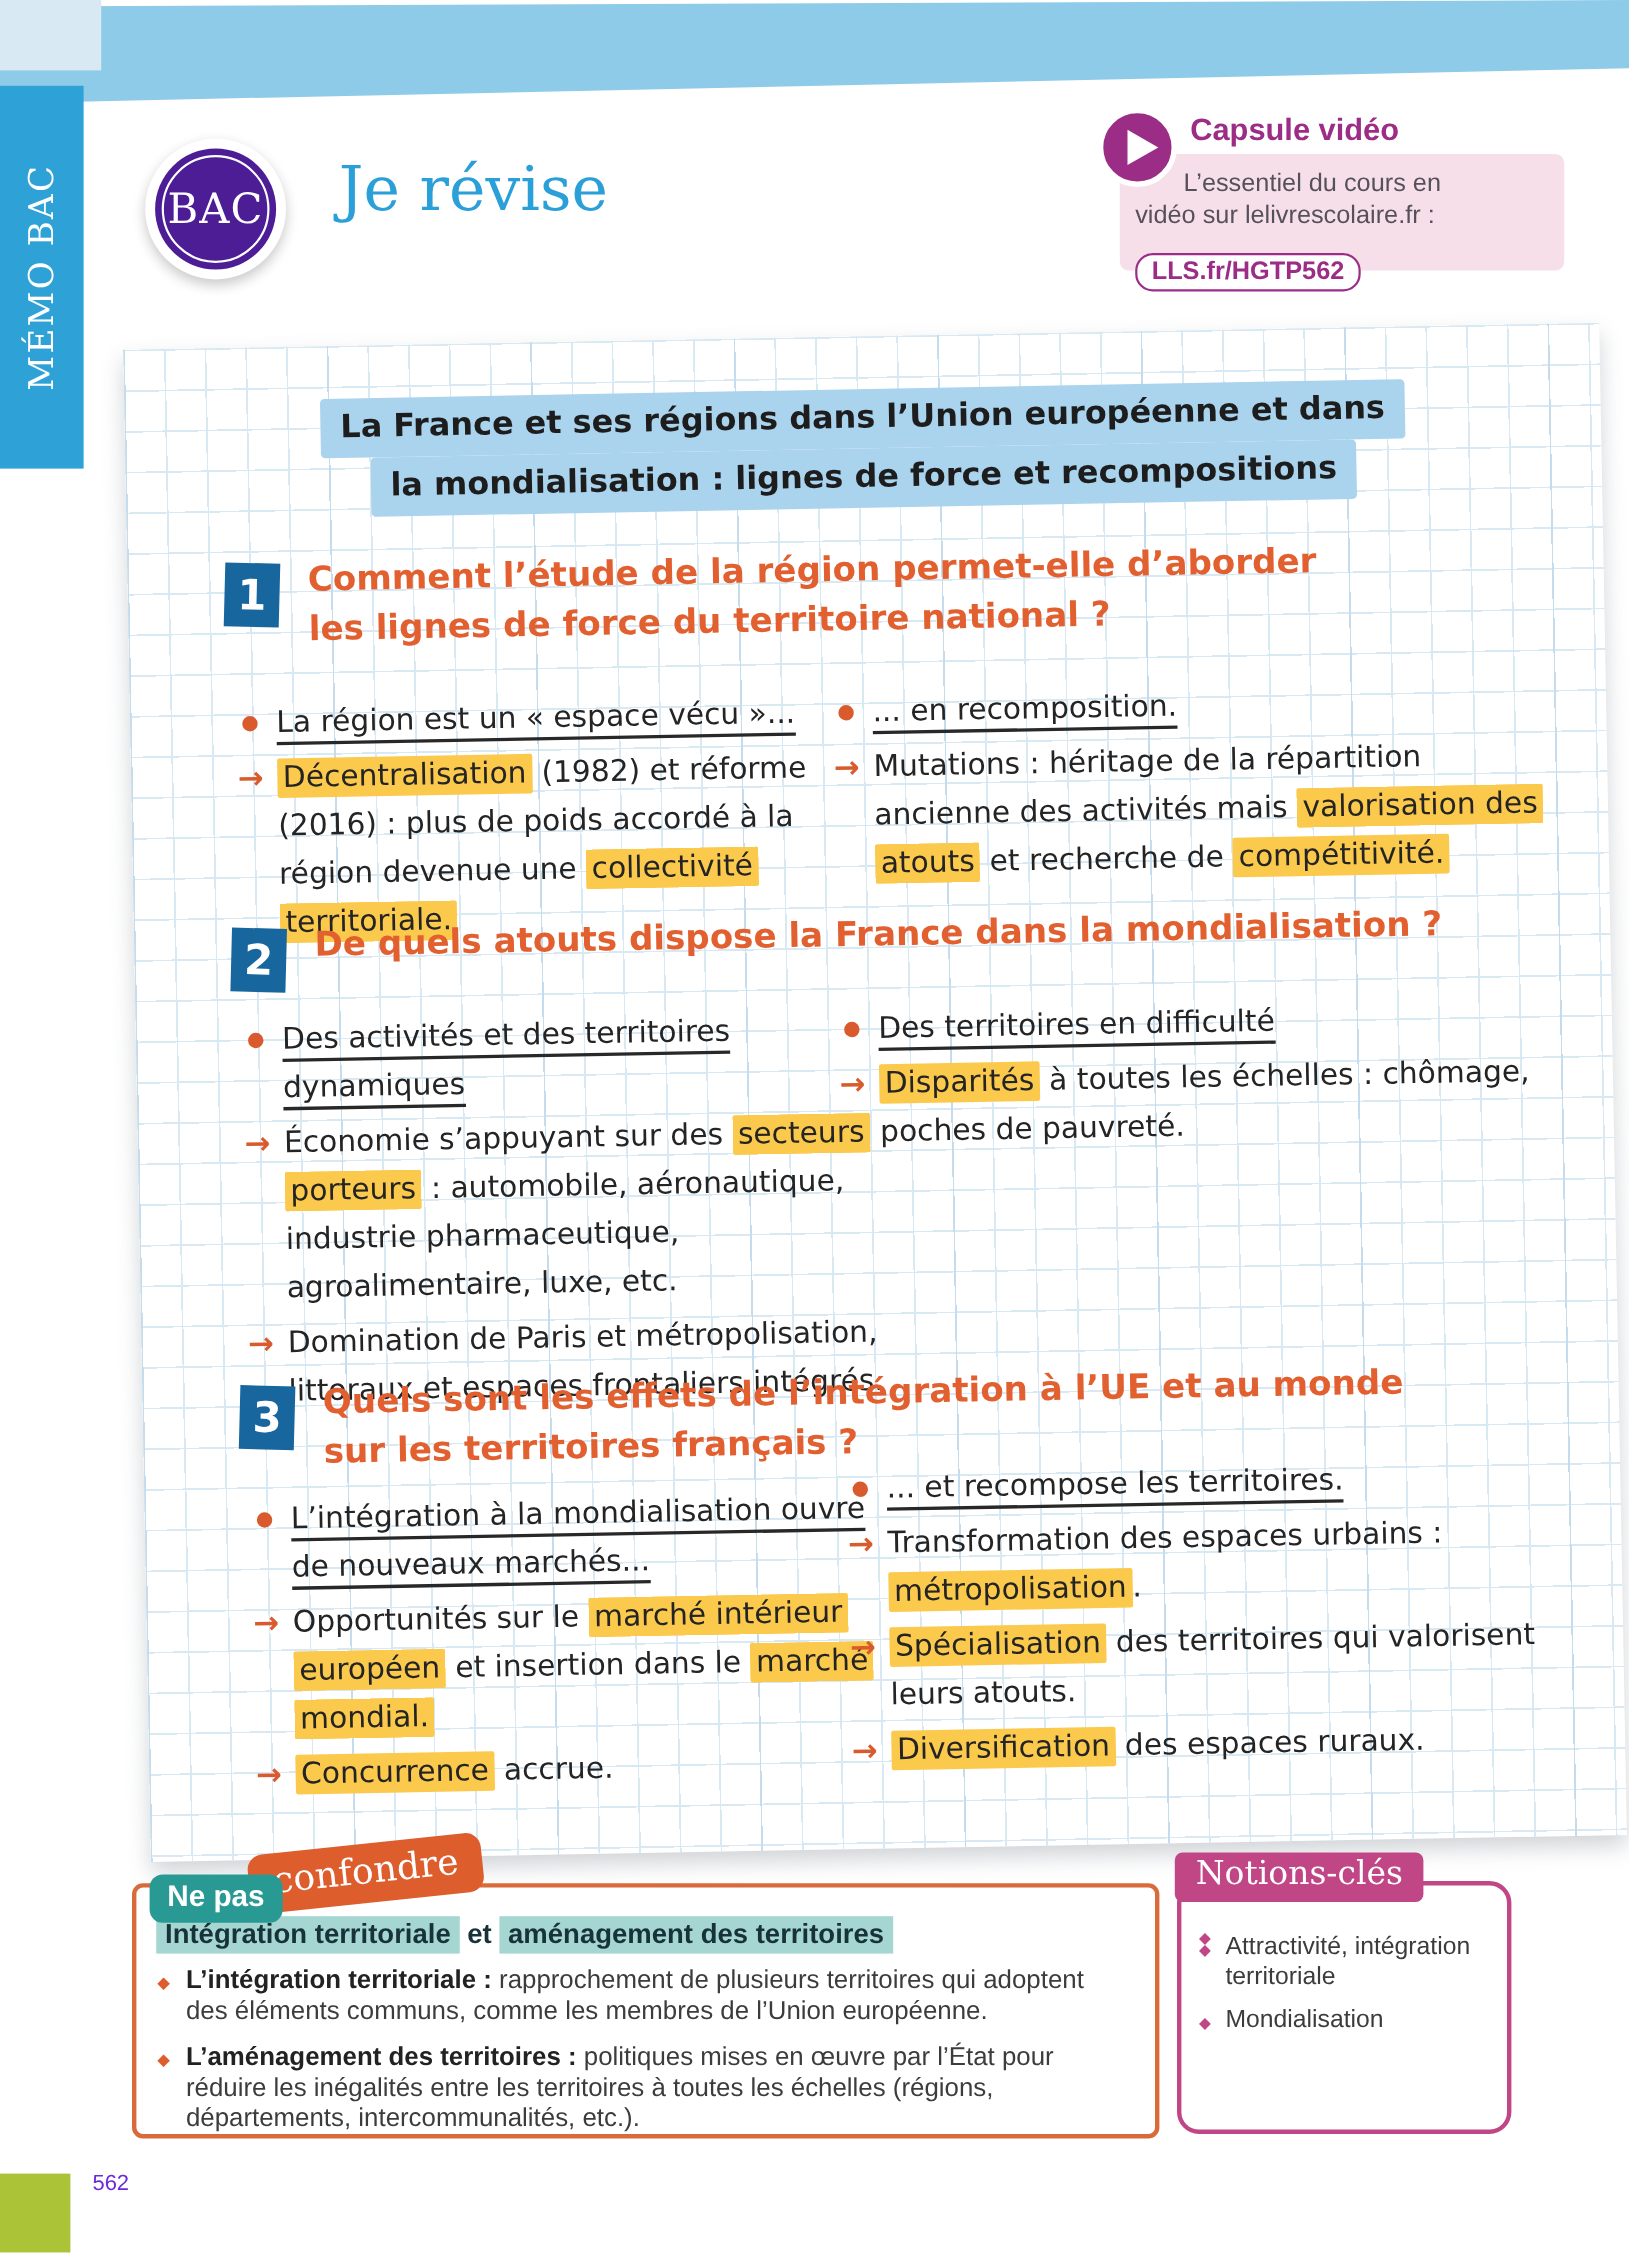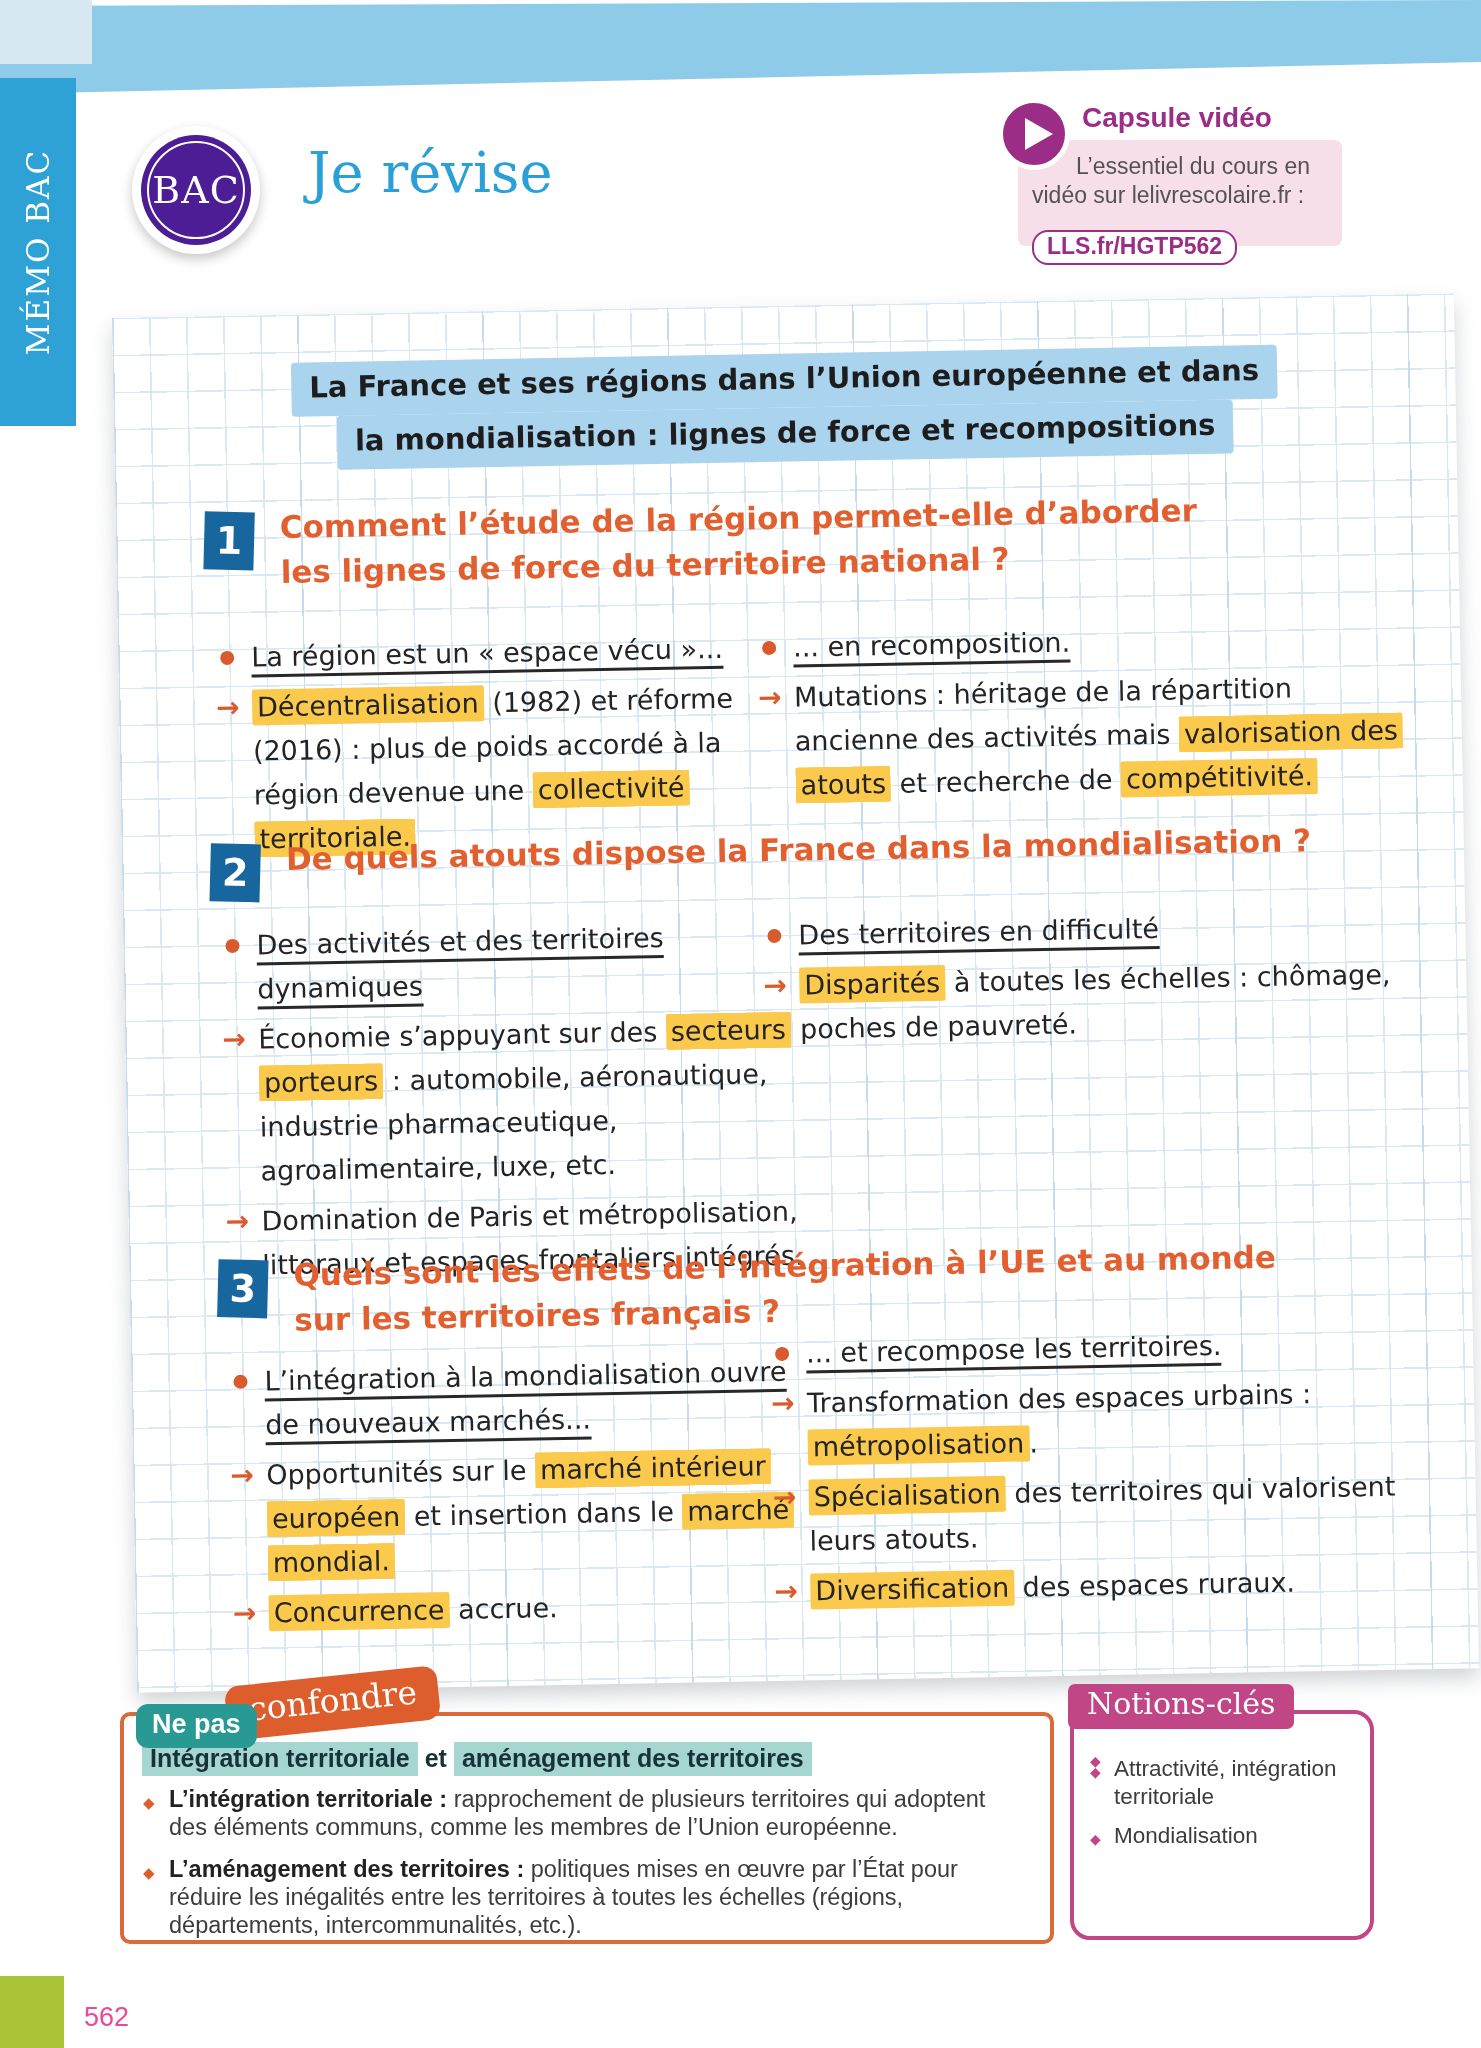--- a/index.html
+++ b/index.html
@@ -22,21 +22,21 @@
   .bac-text{color:#fff;font-family:"DejaVu Serif",serif;font-size:38px;letter-spacing:1px;}
   .page-title{position:absolute;left:308px;top:140px;font-family:"DejaVu Serif",serif;
               font-size:56px;color:#2ba0d8;}
 
   
   .capsule-play{position:absolute;left:998px;top:98px;width:62px;height:62px;background:#9b2d86;
                 border:5px solid #fff;border-radius:50%;z-index:3;cursor:pointer;}
   .capsule-play::after{content:'';position:absolute;left:22px;top:15px;width:0;height:0;
                 border-left:28px solid #fff;border-top:16px solid transparent;border-bottom:16px solid transparent;}
   .capsule-title{position:absolute;left:1082px;top:102px;font-size:28px;font-weight:bold;color:#9b2d86;}
-  .capsule-box{position:absolute;left:1018px;top:140px;width:324px;height:106px;background:#f6dfe9;border-radius:8px;z-index:2;}
+  .capsule-box{position:absolute;left:1018px;top:140px;width:404px;height:106px;background:#f6dfe9;border-radius:8px;z-index:2;}
   .capsule-line{font-size:23px;color:#55505a;line-height:27px;}
   .capsule-l1{margin:13px 0 0 58px;}
   .capsule-l2{margin:2px 0 0 14px;}
   .capsule-code{display:inline-block;margin:21px 0 0 14px;background:#ffffff;border:2.5px solid #9b2d86;
                 border-radius:16px;padding:1px 13px 3px;color:#9b2d86;font-weight:bold;font-size:23px;cursor:pointer;}
 
   
   .paper{position:absolute;left:112px;top:318px;width:1342px;height:1375px;
          background:
            repeating-linear-gradient(to right, rgba(148,190,220,.30) 0 1.5px, transparent 1.5px 185px),
@@ -90,21 +90,21 @@
   .notions-box{position:absolute;left:1070px;top:1710px;width:296px;height:222px;
                border:4px solid #c04686;border-radius:20px;background:#fff;}
   .notions-badge{position:absolute;left:1068px;top:1684px;background:#c04686;color:#fff;
                font-family:"DejaVu Serif",serif;font-size:30px;padding:2px 19px 8px;border-radius:7px;z-index:2;}
   .notions-inner{position:absolute;left:1090px;top:1744px;width:256px;z-index:2;}
   .notion-item{position:relative;padding-left:24px;font-size:22.5px;line-height:28px;color:#3c3c3c;margin-bottom:11px;}
   .notion-item .dmk{position:absolute;left:0;top:3px;color:#c04686;font-size:14px;}
 
   
   .green-square{position:absolute;left:0;top:1976px;width:64px;height:72px;background:#abc437;}
-  .page-number{position:absolute;left:84px;top:1974px;font-size:27px;color:#ec4899;margin-top:28px;}
+  .page-number{position:absolute;left:84px;top:1974px;font-size:20px;color:#6d28d9;}
 </style>
 </head>
 <body>
 
 <div class="page">
 
   <div class="top-band"></div>
   <div class="corner"></div>
 
   <div class="memo-tab">

